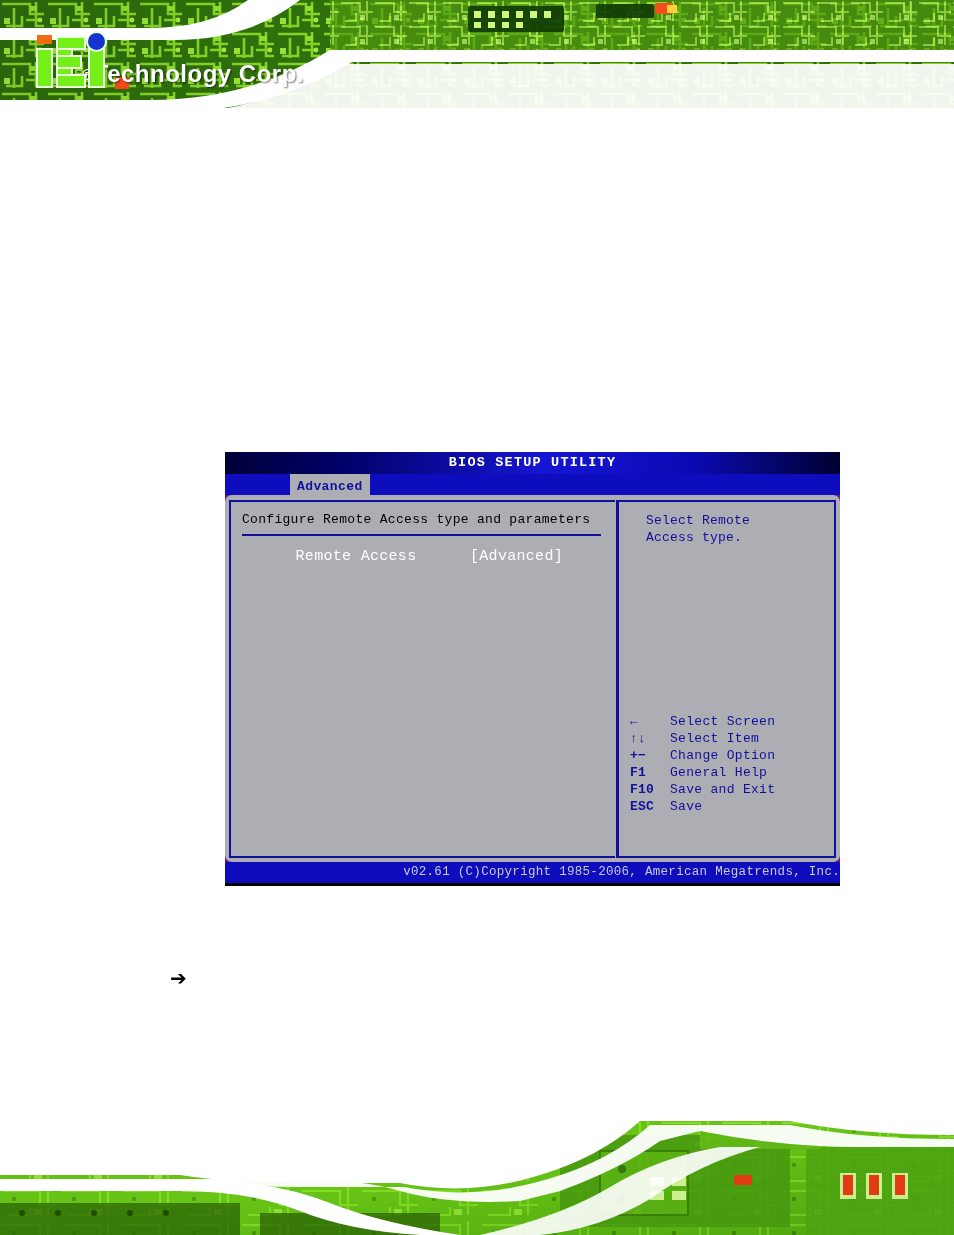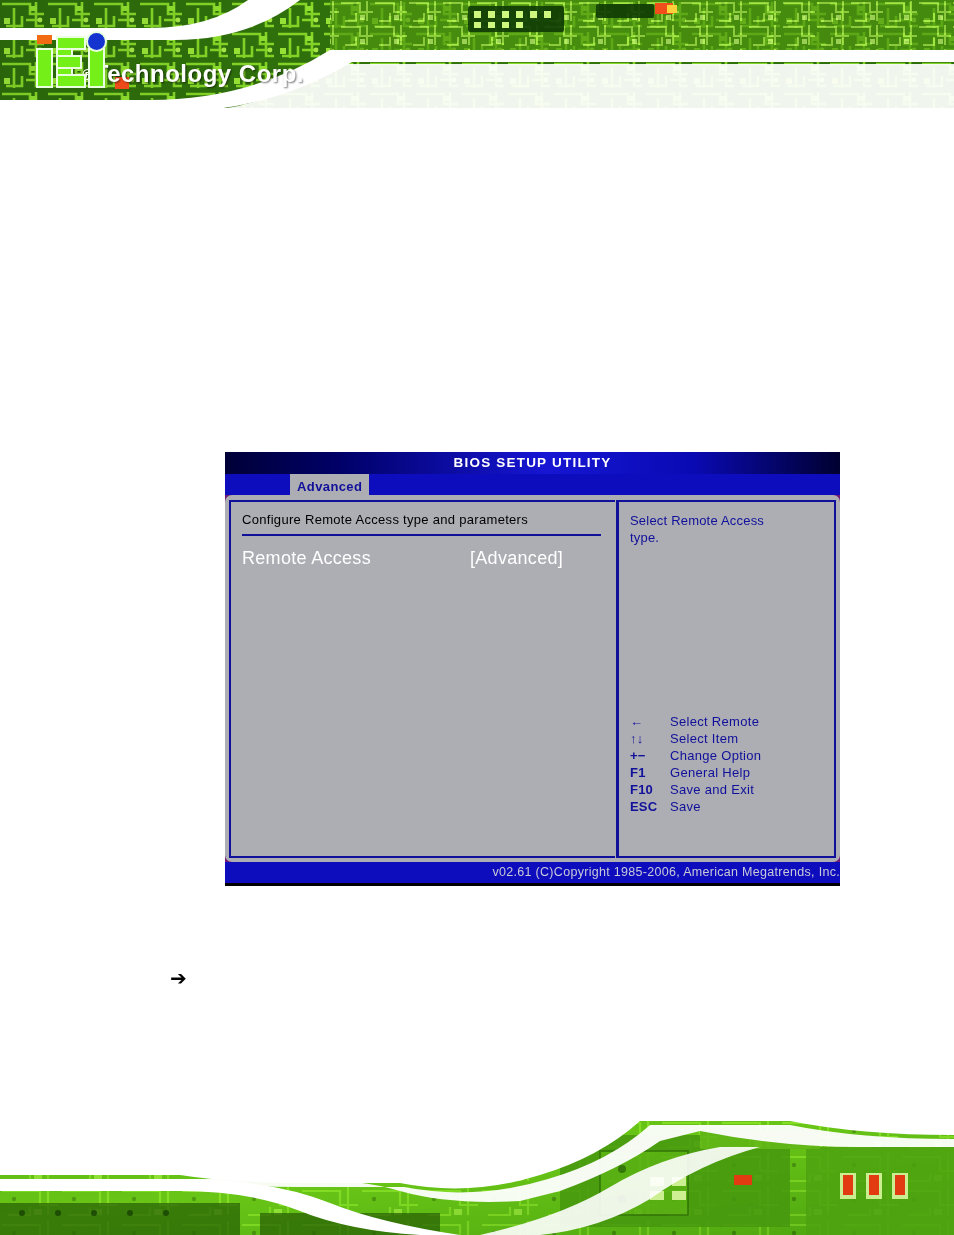--- a/index.html
+++ b/index.html
@@ -76,21 +76,21 @@
     background: #ffffff;
   }
 
   
   .bios {
     position: absolute;
     left: 225px; top: 452px;
     width: 615px;
     background: #701a75;
     border-bottom: 3px solid #000000;
-    font-family: Liberation Sans, sans-serif;
+    font-family: Liberation Mono, monospace;
     font-size: 13px;
   }
   .bios-titlebar {
     height: 22px;
     background: linear-gradient(to right, #000038 0%, #000066 18%, #1616d4 52%, #0a0ab4 76%, #000030 100%);
     position: relative;
   }
   .bios-title {
     position: absolute;
     left: 0; right: 0; top: 3px;
@@ -141,44 +141,45 @@
   .bios-divider-col i {
     width: 3px; height: 100%;
     background: #10109a;
     display: block;
   }
   .bios-right {
     flex: 1;
     border: 2px solid #10109a;
     border-left: none;
     background: #adadb4;
-    padding: 10px 0 0 11px;
+    padding: 10px 0 0 27px;
     box-sizing: border-box;
     position: relative;
     min-height: 358px;
   }
 
   .section-head {
     color: #000000;
     font-size: 13px;
     letter-spacing: 0.3px;
     white-space: nowrap;
   }
   .hr-blue {
     margin: 7px 14px 0 0;
     height: 2px;
     background: #10109a;
   }
   .opt-row {
     margin-top: 12px;
     display: flex;
     color: #ffffff;
-    font-size: 18px;
+    font-size: 15px;
     letter-spacing: 0.3px;
     padding-right: 16px;
+    text-align: center;
   }
   .opt-label { width: 228px; }
   .opt-value { }
 
   .help-text {
     color: #10109a;
     font-size: 13px;
     line-height: 17px;
     width: 160px;
     letter-spacing: 0.2px;
@@ -319,21 +320,21 @@
     <div class="bios-divider-col">
         <i></i>
       </div>
 
     <div class="bios-right">
       <div class="help-text">Select Remote Access type.</div>
 
       <div class="keylegend">
         <div class="kl-row">
           <span class="kl-key">←</span>
-          <span class="kl-desc">Select Remote</span>
+          <span class="kl-desc">Select Screen</span>
         </div>
         <div class="kl-row">
           <span class="kl-key">↑↓</span>
           <span class="kl-desc">Select Item</span>
         </div>
         <div class="kl-row">
           <span class="kl-key">+−</span>
           <span class="kl-desc">Change Option</span>
         </div>
         <div class="kl-row">

